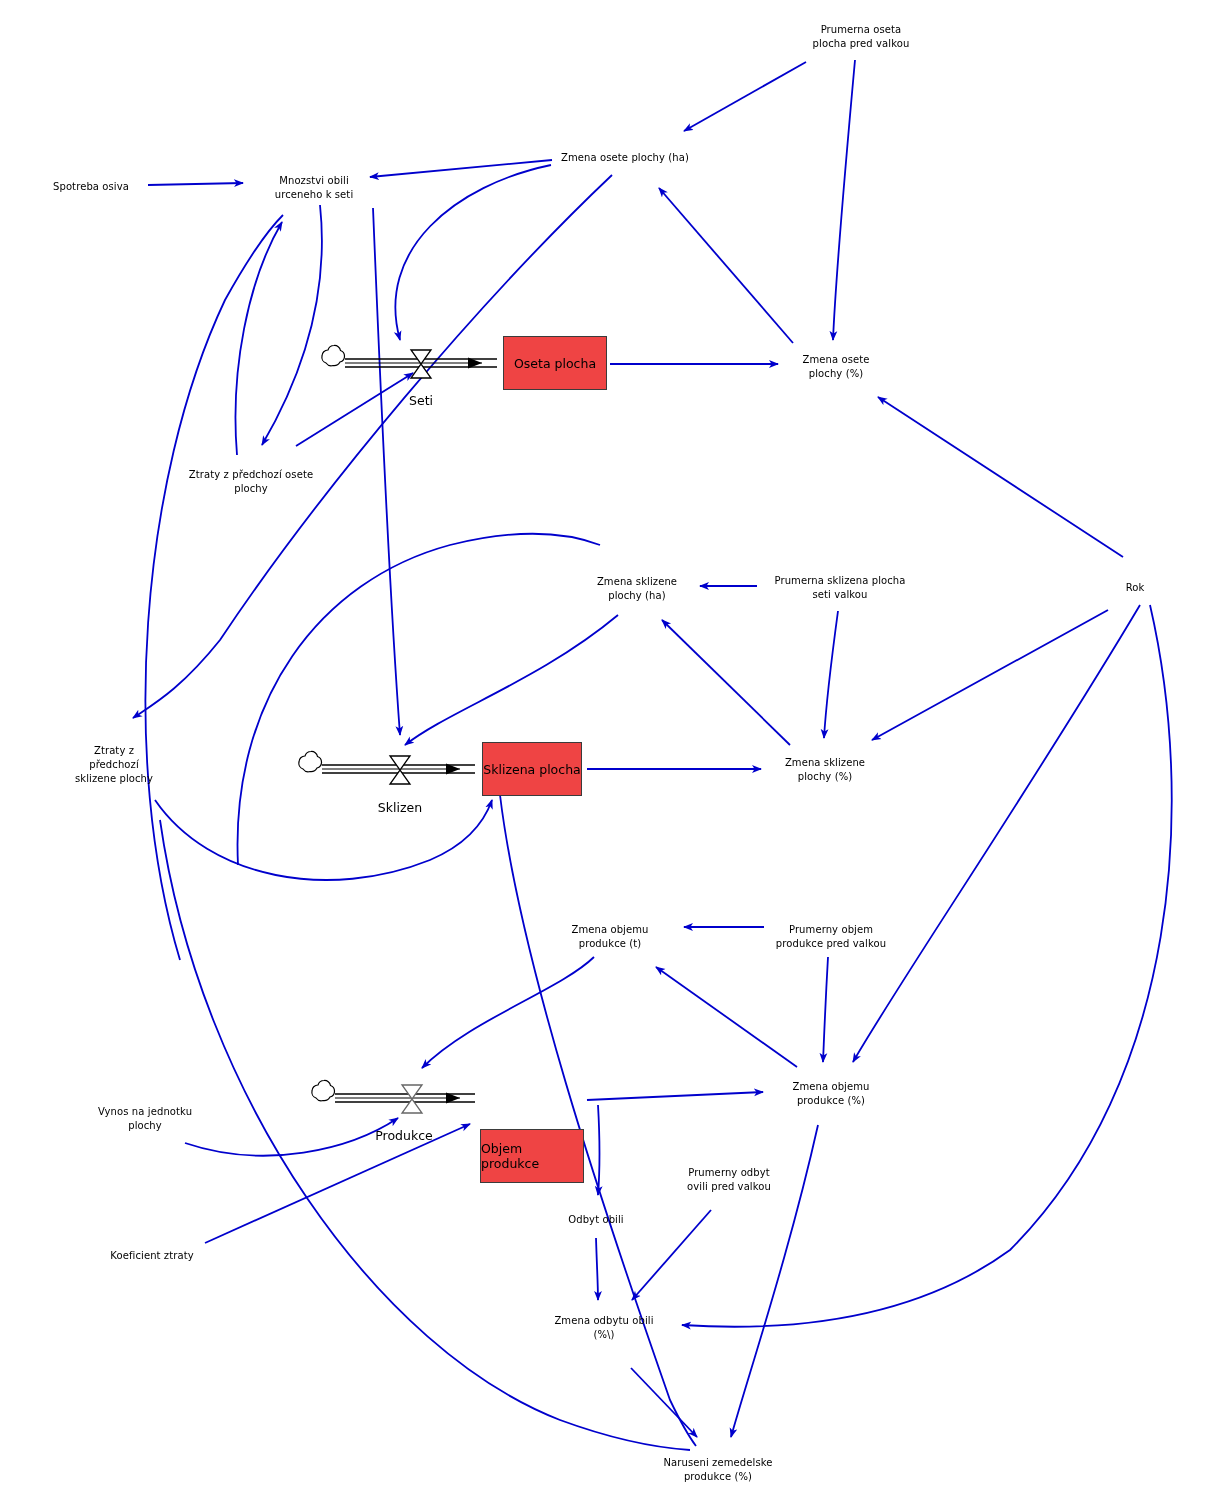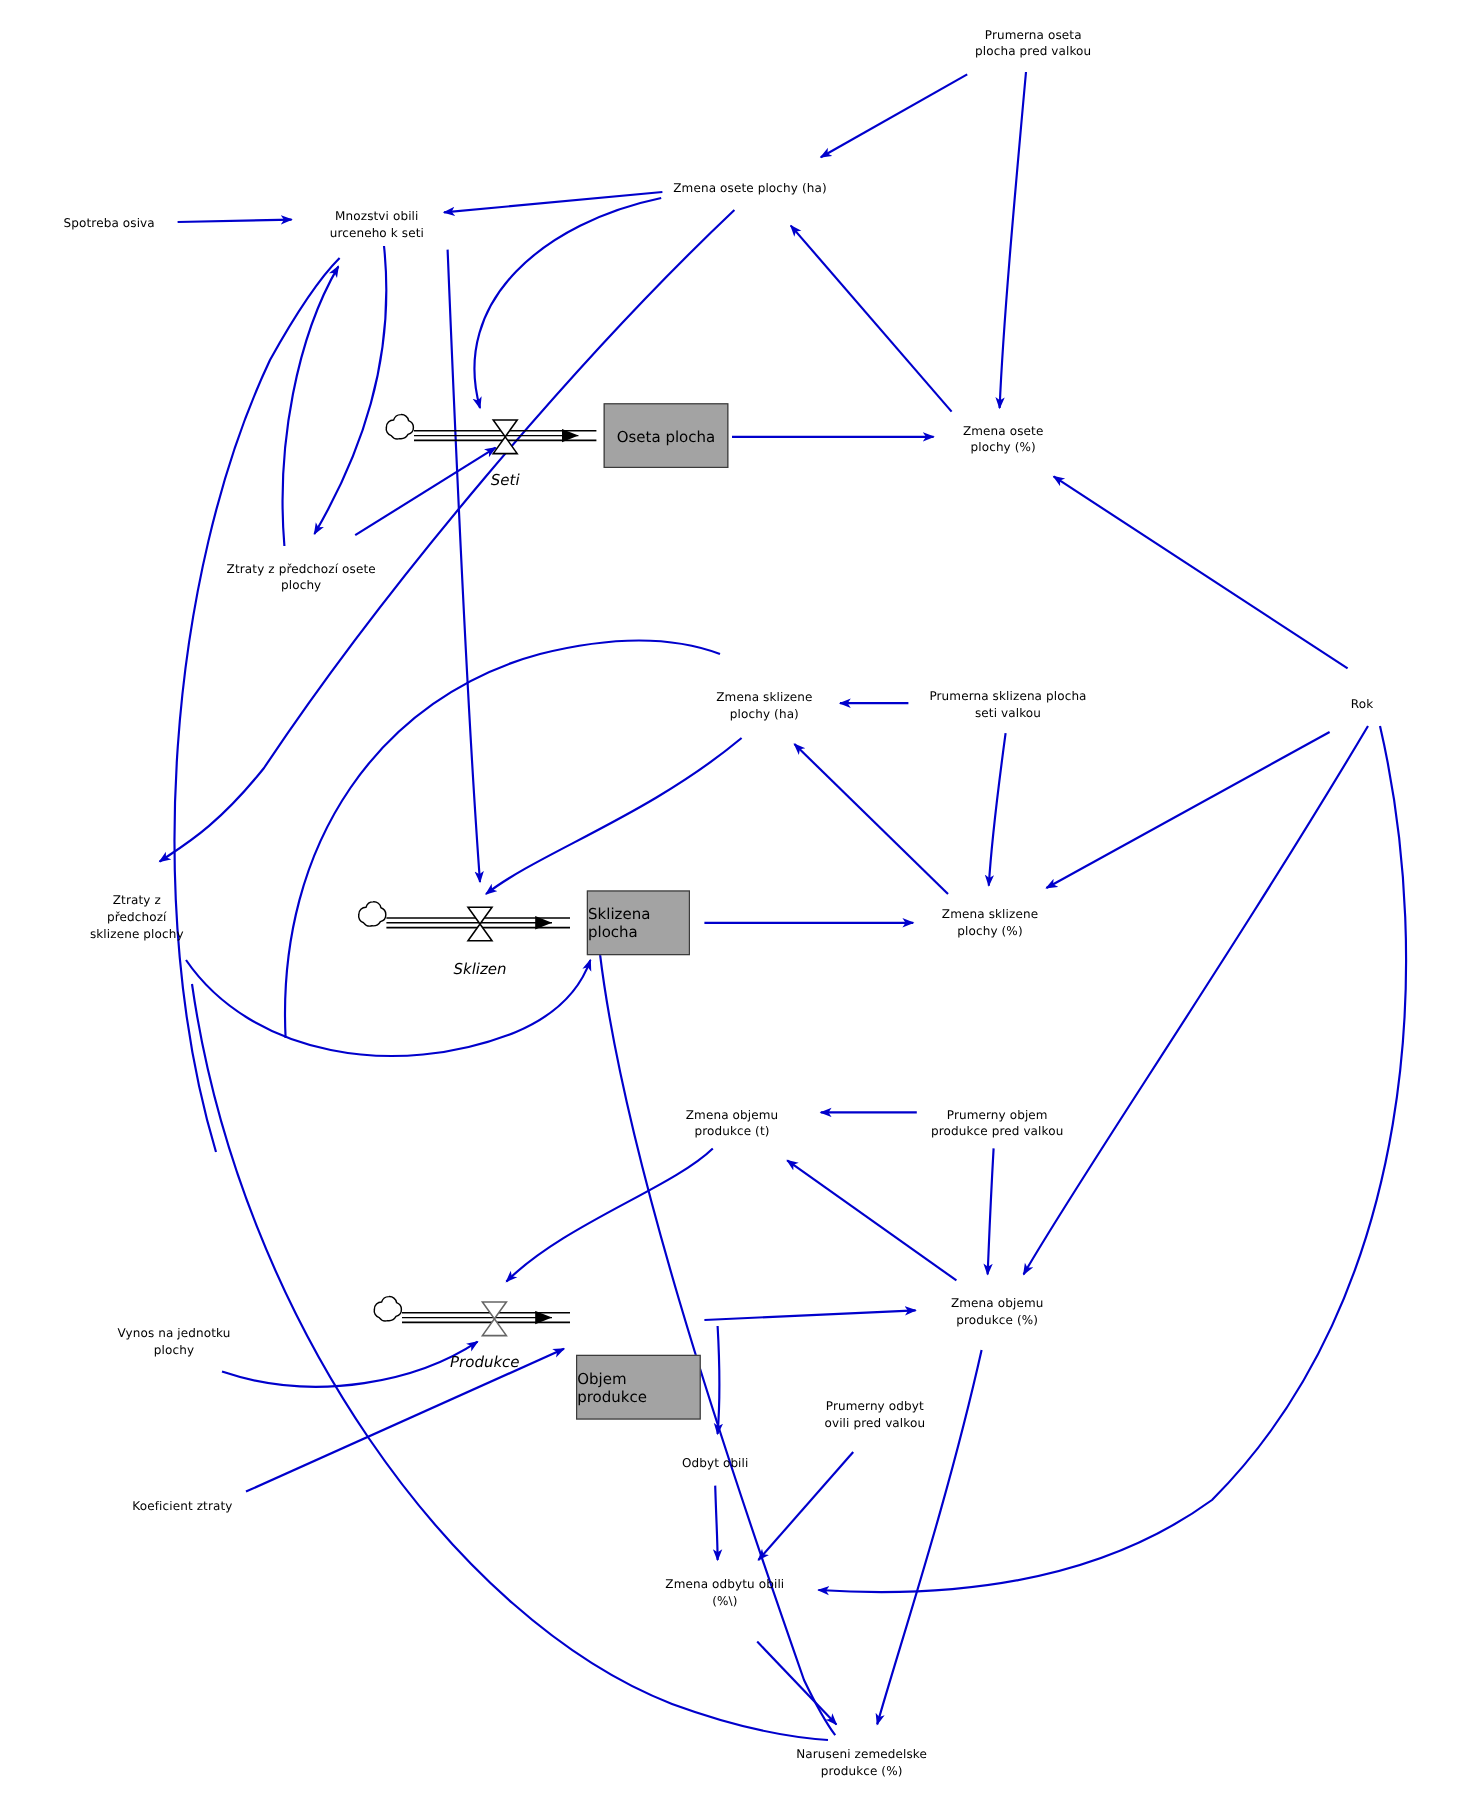--- a/index.html
+++ b/index.html
@@ -31,36 +31,35 @@
     color: #000000;
     text-align: center;
     line-height: 1.38;
     white-space: pre-line;
     transform: translate(-50%, -50%);
     letter-spacing: 0.1px;
   }
   .stock-box {
     position: absolute;
     border: 1.4px solid #3b3b3b;
-    background: #a3a3a3;
+    background: #ef4444;
     display: flex;
     align-items: center;
     justify-content: center;
     font-size: 12.5px;
     color: #000000;
     transform: translate(-50%, -50%);
     box-sizing: border-box;
   }
   .flow-label {
     position: absolute;
     font-size: 12.5px;
     color: #000000;
     text-align: center;
     transform: translate(-50%, -50%);
-    font-style: italic;
   }
 </style>
 </head>
 <body>
 
 <div id="canvas">
 
   <svg id="wires" viewBox="0 0 1220 1506" width="1220" height="1506" xmlns="http://www.w3.org/2000/svg">
     <defs>
       <marker id="ah" markerWidth="11" markerHeight="11" refX="9" refY="4.2" orient="auto" markerUnits="userSpaceOnUse">
@@ -182,21 +181,21 @@
       <path d="M390,756 L410,756 L390,784 L410,784 Z" fill="#ffffff" stroke="#000000" stroke-width="1.3"></path>
     </g>
     <g>
       <path d="M402,1085 L422,1085 L402,1113 L422,1113 Z" fill="#ffffff" stroke="#666666" stroke-width="1.3"></path>
     </g>
   </svg>
 
   <div class="stock-box" style="left:555px; top:363px; width:104px; height:54px;">
     <span>Oseta plocha</span>
   </div>
-  <div class="stock-box" style="left:532px; top:769px; width:86px; height:54px;">
+  <div class="stock-box" style="left:532px; top:769px; width:100px; height:54px;">
     <span>Sklizena plocha</span>
   </div>
   <div class="stock-box" style="left:532px; top:1156px; width:104px; height:54px;">
     <span>Objem produkce</span>
   </div>
 
   <div class="flow-label" style="left:421px; top:400px;">Seti</div>
   <div class="flow-label" style="left:400px; top:807px;">Sklizen</div>
   <div class="flow-label" style="left:404px; top:1135px;">Produkce</div>
 

